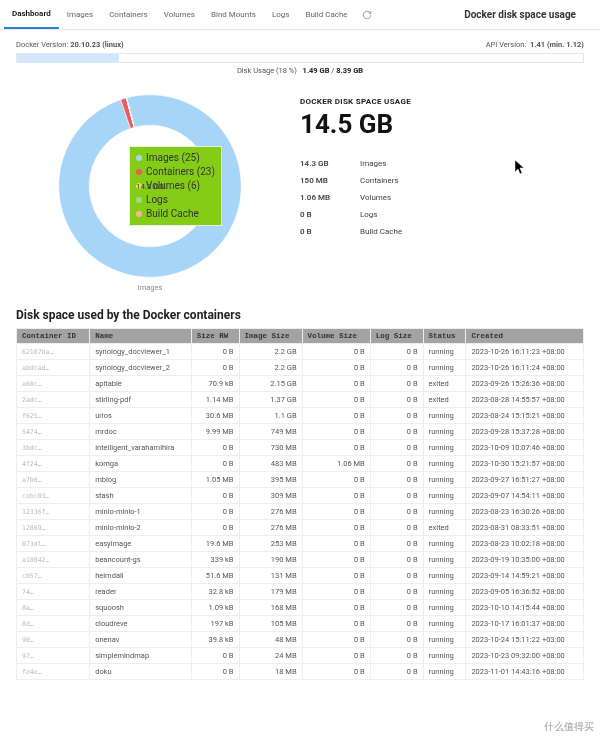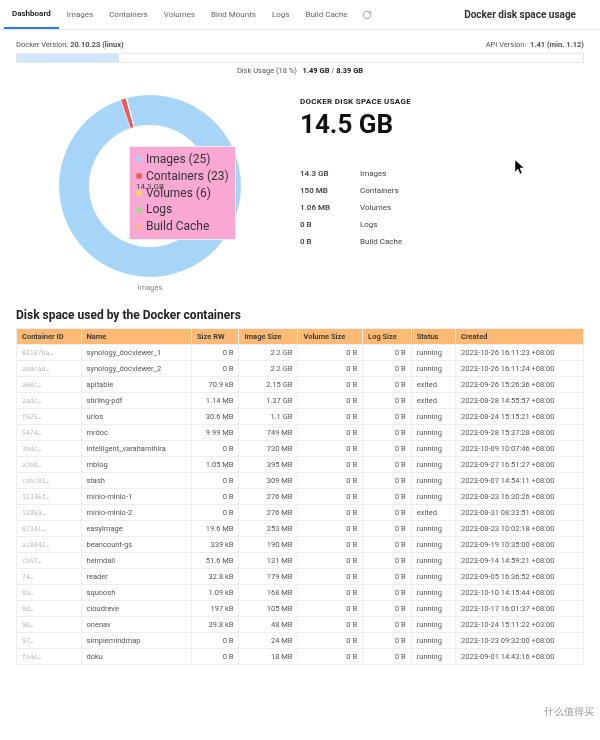--- a/index.html
+++ b/index.html
@@ -79,44 +79,44 @@
   .donut-block { flex: 0 0 auto; width: 240px; }
   .donut-wrap { position: relative; width: 190px; height: 190px; margin: 0 auto; }
   .donut-center {
     position: absolute; top:50%; left:50%; transform: translate(-50%,-50%);
     font-size: 8px; color:#444;
   }
   .donut-caption { text-align:center; font-size:7.5px; color:#888; margin-top:2px;}
   .legend-box {
     position: absolute;
     top: 55px; left: 74px;
-    background: #f9a8d4;
+    background: #84cc16;
     border: 1px solid #eee;
     padding: 4px 6px;
-    font-size: 12px;
+    font-size: 10px;
     line-height: 1.4;
   }
   .legend-item { display:flex; align-items:center; gap:4px; }
   .swatch { width:6px; height:6px; border-radius:50%; }
   .stats-block {
     flex: 1;
     padding-top: 6px;
   }
   .stats-block h3 {
     margin: 0 0 3px;
     font-size: 8px;
     letter-spacing: 0.3px;
     font-weight: 700;
     color: #222;
   }
   .big-total {
     font-size: 26px;
     font-weight: 700;
     color: #111;
-    margin-bottom: 26px;
+    margin-bottom: 16px;
   }
   .stat-row {
     display: flex;
     font-size: 8px;
     padding: 4px 0;
     color: #444;
   }
   .stat-row .val { width: 60px; font-weight: 600; }
   .section-title {
     font-size: 12px;
@@ -130,35 +130,36 @@
     margin: 0 16px 20px;
     font-size: 7.5px;
   }
   th, td {
     border: 1px solid #eee;
     padding: 3px 5px;
     text-align: left;
     color: #555;
   }
   th {
-    background: #fdba74;
+    background: #a3a3a3;
     font-weight: 600;
     color: #333;
+    font-family: Liberation Mono, monospace;
   }
   td.num { text-align: right; }
   .cid {
     color: #bbb;
     font-family: monospace;
     filter: blur(0.6px);
     font-size: 6.5px;
   }
   .watermark {
     position: fixed;
     right: 6px;
-    bottom: 21px;
+    bottom: 6px;
     font-size: 10px;
     color: #999;
     font-weight: 500;
     pointer-events: none;
   }
   .cursor {
     position: absolute;
     pointer-events: none;
   }
   svg.icon { width:10px; height:10px; }
@@ -352,20 +353,30 @@
         <td class="cid">3bdc…</td>
         <td>intelligent_varahamihira</td>
         <td class="num">0 B</td>
         <td class="num">730 MB</td>
         <td class="num">0 B</td>
         <td class="num">0 B</td>
         <td>running</td>
         <td>2023-10-09 10:07:46 +08:00</td>
       </tr>
       <tr>
+        <td class="cid">4f24…</td>
+        <td>komga</td>
+        <td class="num">0 B</td>
+        <td class="num">483 MB</td>
+        <td class="num">1.06 MB</td>
+        <td class="num">0 B</td>
+        <td>running</td>
+        <td>2023-10-30 15:21:57 +08:00</td>
+      </tr>
+      <tr>
         <td class="cid">a7b0…</td>
         <td>mblog</td>
         <td class="num">1.05 MB</td>
         <td class="num">395 MB</td>
         <td class="num">0 B</td>
         <td class="num">0 B</td>
         <td>running</td>
         <td>2023-09-27 16:51:27 +08:00</td>
       </tr>
       <tr>
@@ -479,18 +490,18 @@
         <td>2023-10-23 09:32:00 +08:00</td>
       </tr>
       <tr>
         <td class="cid">fe4e…</td>
         <td>doku</td>
         <td class="num">0 B</td>
         <td class="num">18 MB</td>
         <td class="num">0 B</td>
         <td class="num">0 B</td>
         <td>running</td>
-        <td>2023-09-01 14:43:16 +08:00</td>
+        <td>2023-11-01 14:43:16 +08:00</td>
       </tr>
     </tbody>
 </table>
 
 <div class="watermark">什么值得买</div>
 
 </body></html>

